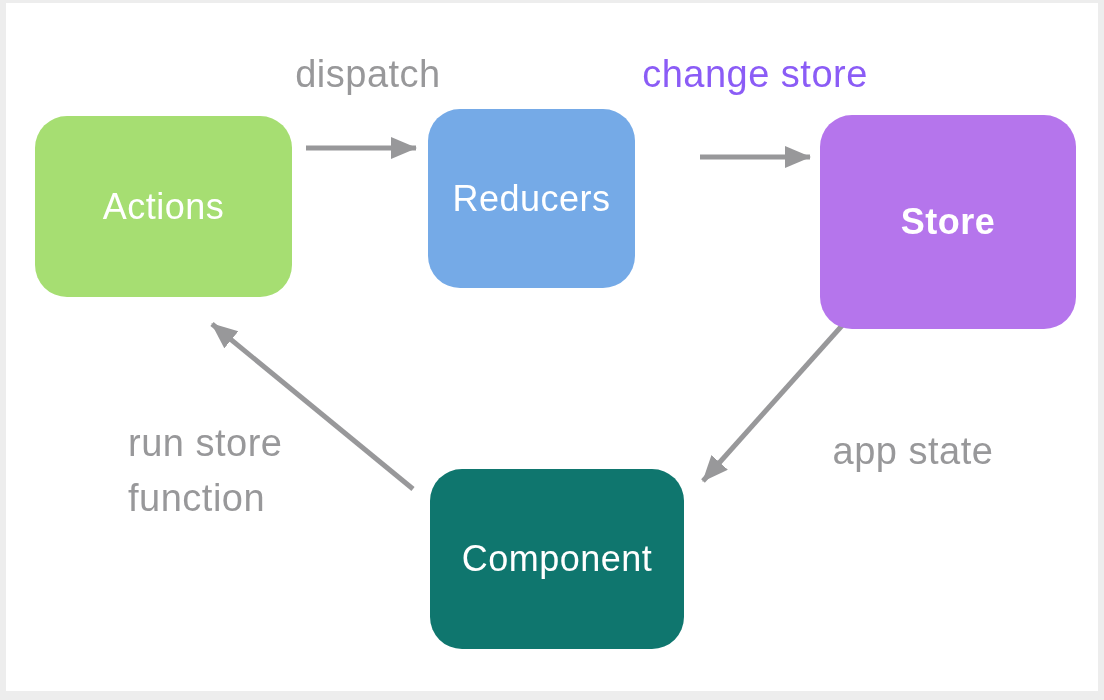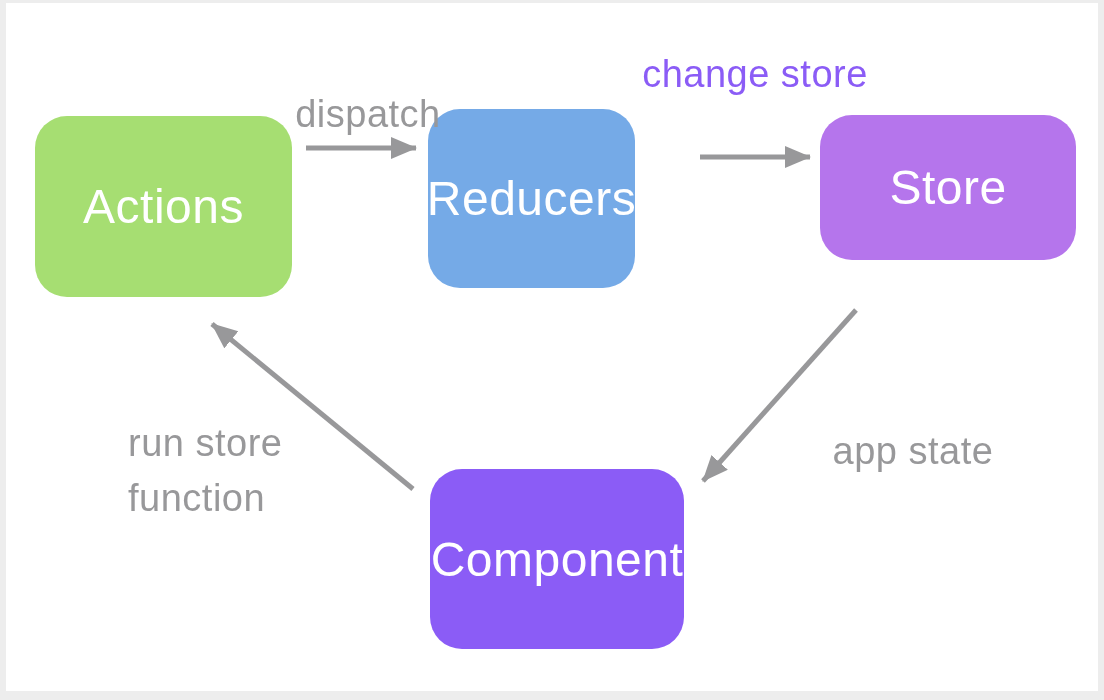--- a/index.html
+++ b/index.html
@@ -25,26 +25,26 @@
     width: 1104px; height: 700px;
     pointer-events: none;
   }
   .node {
     position: absolute;
     border-radius: 32px;
     display: flex;
     align-items: center;
     justify-content: center;
     color: #ffffff;
-    font-size: 48px;
+    font-size: 36px;
     letter-spacing: 0.5px;
   }
   .node-actions    { left: 35px;  top: 116px; width: 257px; height: 181px; }
   .node-reducers   { left: 428px; top: 109px; width: 207px; height: 179px; }
-  .node-store      { left: 820px; top: 115px; width: 256px; height: 145px; }
+  .node-store      { left: 820px; top: 115px; width: 256px; height: 214px; font-weight: bold; }
   .node-component  { left: 430px; top: 469px; width: 254px; height: 180px; }
   .edge-label {
     position: absolute;
     color: #98989a;
     font-size: 38px;
     letter-spacing: 0.5px;
   }
   .lbl-dispatch     { left: 268px; top: 53px;  width: 200px; text-align: center; }
   .lbl-change-store { left: 630px; top: 53px;  width: 250px; text-align: center; }
   .lbl-app-state    { left: 813px; top: 406px; width: 200px; text-align: center; margin-top: 24px; }
@@ -73,24 +73,24 @@
   </div>
 
   <div class="node node-reducers" style="background-color: rgb(117, 170, 231); color: rgb(255, 255, 255);">
     <span>Reducers</span>
   </div>
 
   <div class="node node-store" style="background-color: rgb(181, 117, 236); color: rgb(255, 255, 255);">
     <span>Store</span>
   </div>
 
-  <div class="node node-component" style="background-color: #8b5cf6; color: rgb(255, 255, 255);">
+  <div class="node node-component" style="background-color: #0f766e; color: rgb(255, 255, 255);">
     <span>Component</span>
   </div>
 
-  <div class="edge-label lbl-dispatch" style="color: rgb(152, 152, 154); margin-top: 40px;">dispatch</div>
+  <div class="edge-label lbl-dispatch" style="color: rgb(152, 152, 154);">dispatch</div>
 
   <div class="edge-label lbl-change-store" style="color: #8b5cf6;">change store</div>
 
   <div class="edge-label lbl-app-state" style="color: rgb(152, 152, 154);">app state</div>
 
   <div class="edge-label lbl-run-action" style="color: rgb(152, 152, 154);">run store function</div>
 </div>
 
 </body></html>

